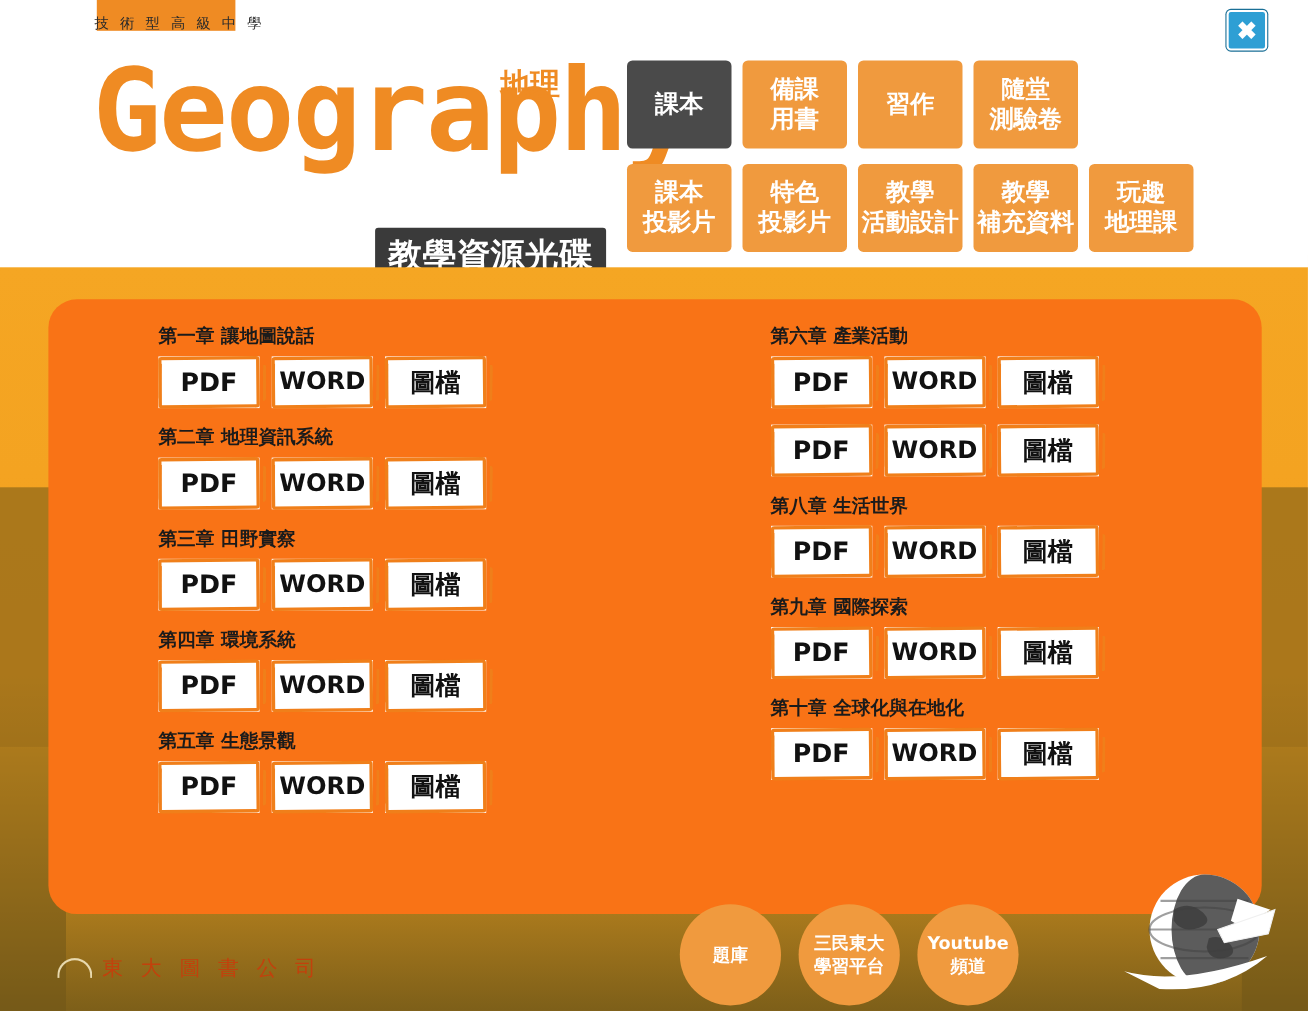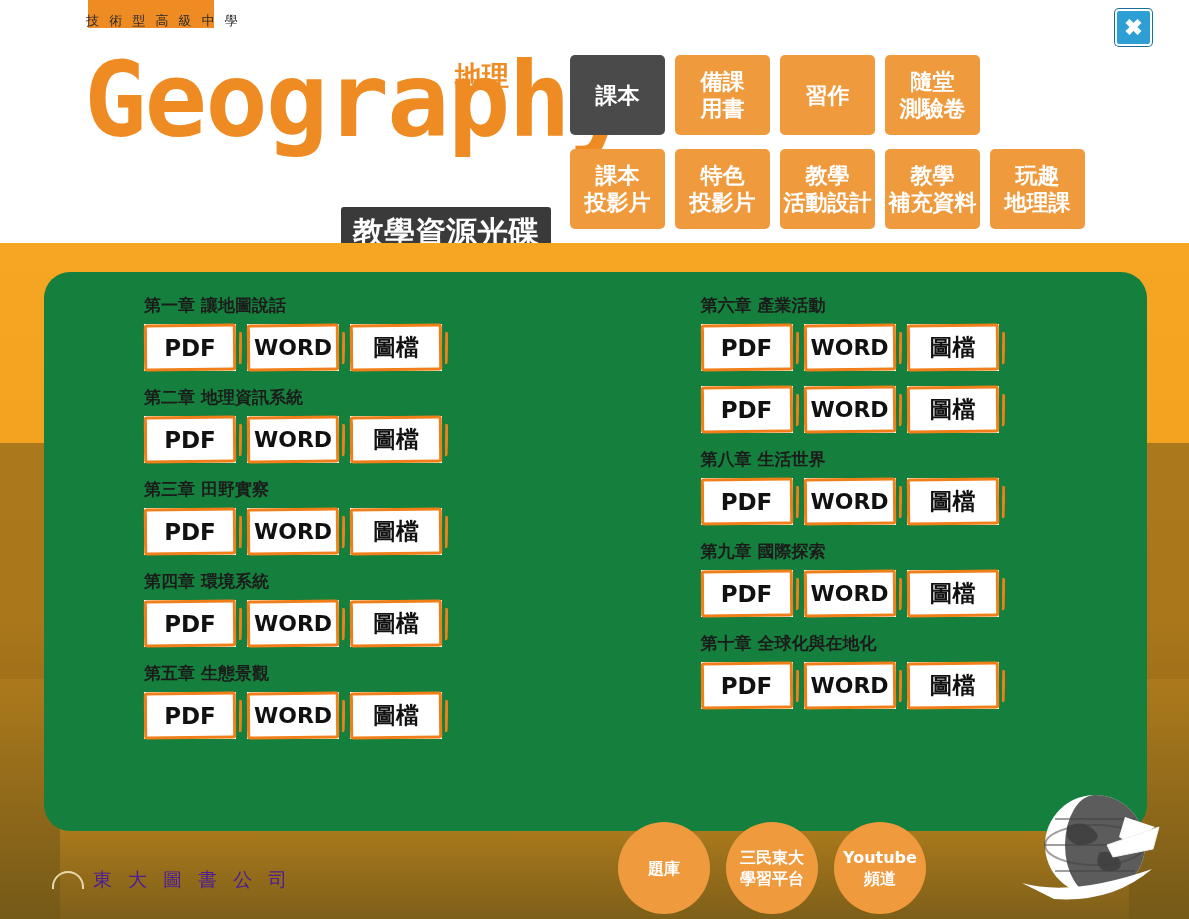--- a/index.html
+++ b/index.html
@@ -91,21 +91,21 @@
   }
   .dark-corner-r {
     position: absolute; right: 0; top: 443px; width: 60px; height: 476px;
     background: #6f5518; opacity: .55;
   }
 
   
   .card {
     position: absolute; left: 44px; top: 272px;
     width: 1103px; height: 559px;
-    background: #15803d; border-radius: 26px;
+    background: #f97316; border-radius: 26px;
     z-index: 3;
   }
 
   .columns {
     position: absolute; left: 0; top: 0; width: 100%; height: 100%;
     display: flex;
     padding: 22px 0 0 0;
   }
   .col { width: 50%; padding-left: 100px; }
   .col.right { padding-left: 105px; }
@@ -159,21 +159,21 @@
     align-items: center; justify-content: center;
     font-size: 16px; font-weight: bold; line-height: 21px;
     font-family: "DejaVu Sans", sans-serif;
     text-align: center; cursor: pointer;
   }
 
   
   .publisher {
     position: absolute; left: 52px; bottom: 26px;
     display: flex; align-items: center; gap: 9px;
-    color: #4c1d95; z-index: 5;
+    color: #c2410c; z-index: 5;
   }
   .publisher .glyph {
     width: 32px; height: 18px;
     border: 2px solid #e8d9ae; border-radius: 16px 16px 0 0;
     border-bottom: none;
   }
   .publisher .pname {
     font-size: 19px; letter-spacing: 5px;
     font-family: "DejaVu Serif", serif;
   }

